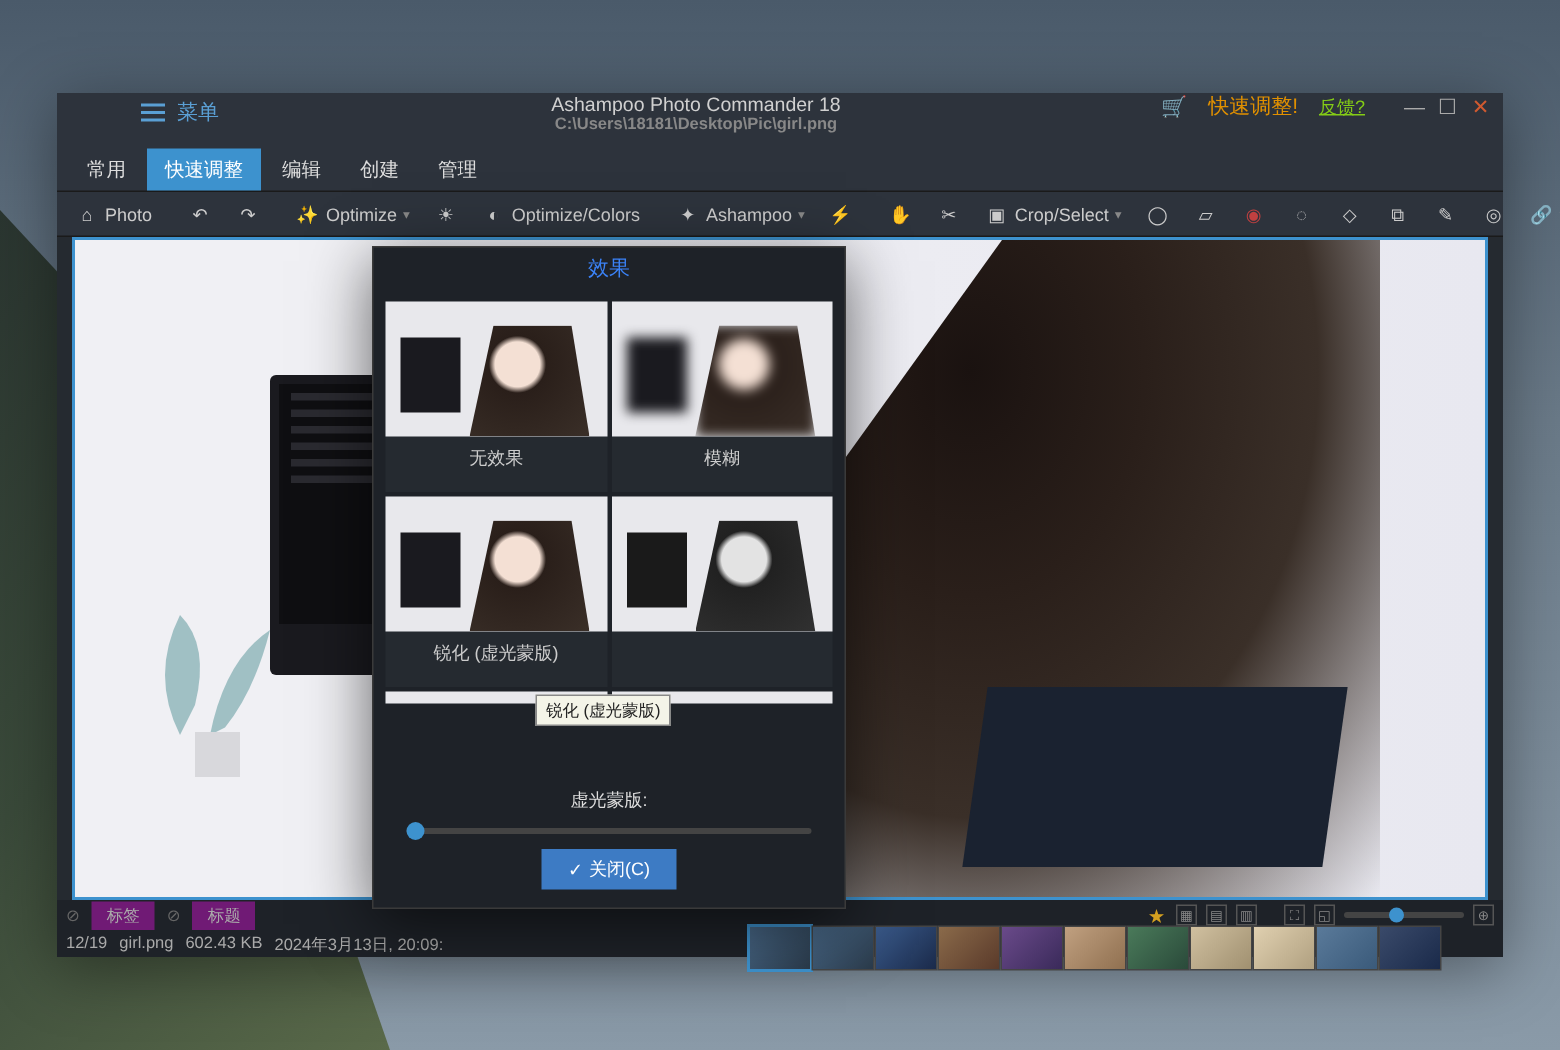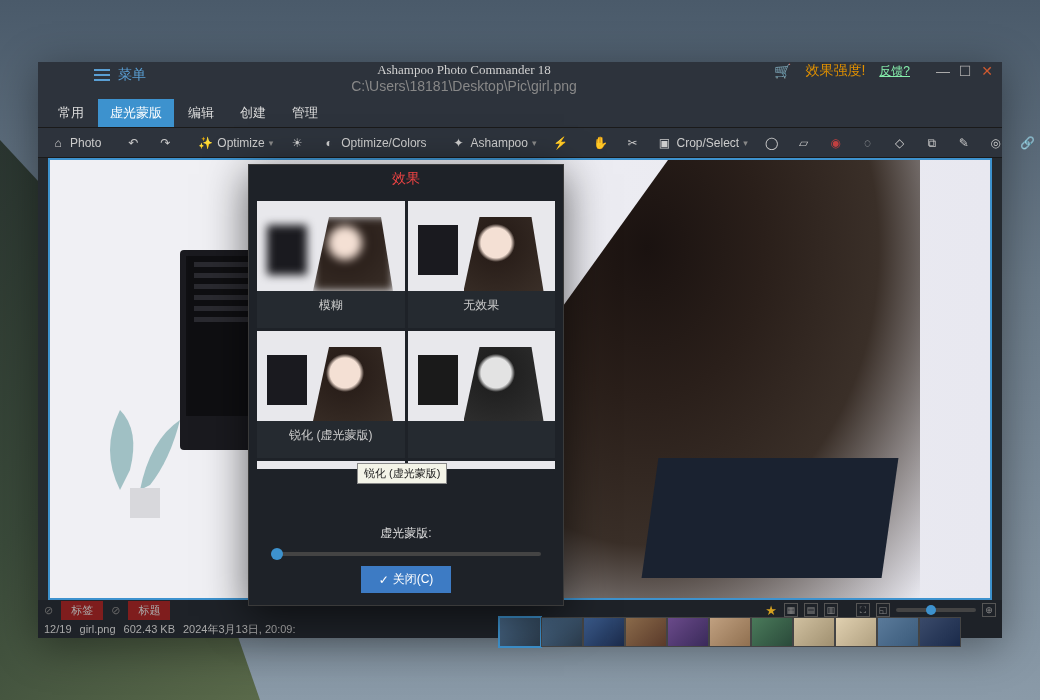--- a/index.html
+++ b/index.html
@@ -4,26 +4,26 @@
 <style>
 * { margin: 0; padding: 0; box-sizing: border-box; font-family: "Segoe UI", Tahoma, sans-serif; }
 body { width: 1040px; height: 700px; overflow: hidden; background: linear-gradient(180deg, #4a5a6a 0%, #6a7a88 40%, #8a9aa8 100%); position: relative; }
 .bg-mountain { position: absolute; left: 0; bottom: 0; width: 260px; height: 560px; background: linear-gradient(135deg, #2a3530 0%, #3a4a3a 50%, #5a6a4a 100%); clip-path: polygon(0 100%, 0 0, 40% 20%, 100% 100%); }
 .app-window { position: absolute; left: 38px; top: 62px; width: 964px; height: 576px; background: #2d333c; box-shadow: 0 8px 40px rgba(0,0,0,0.4); display: flex; flex-direction: column; }
 .title-bar { height: 36px; background: #2d333c; display: flex; align-items: flex-start; padding: 0 8px; margin-left: 40px; }
 .menu-btn { display: flex; align-items: center; gap: 8px; color: #5a9fd4; font-size: 14px; padding: 4px 8px; cursor: pointer; }
 .hamburger { display: flex; flex-direction: column; gap: 3px; }
 .hamburger span { width: 16px; height: 2px; background: #5a9fd4; }
 .title-center { flex: 1; text-align: center; }
-.app-title { color: #d0d0d0; font-size: 13px; font-family: Liberation Serif, serif; }
-.app-path { color: #888; font-size: 14px; }
+.app-title { color: #d0d0d0; font-size: 13px; }
+.app-path { color: #888; font-size: 11px; font-weight: bold; }
 .title-right { display: flex; align-items: center; gap: 14px; }
 .cart-icon { color: #888; font-size: 14px; }
 .buy-link { color: #e09000; font-size: 14px; cursor: pointer; }
-.feedback-link { color: #86efac; font-size: 12px; text-decoration: underline; cursor: pointer; }
+.feedback-link { color: #84cc16; font-size: 12px; text-decoration: underline; cursor: pointer; }
 .win-controls { display: flex; gap: 8px; margin-left: 12px; }
 .win-btn { width: 14px; height: 14px; color: #aaa; font-size: 14px; cursor: pointer; display: flex; align-items: center; justify-content: center; }
 .win-btn.close { color: #d05a30; }
 .main-tabs { height: 30px; background: #2d333c; display: flex; align-items: center; padding: 0 8px; gap: 2px; border-bottom: 1px solid #1a1a1a; }
 .tab { padding: 5px 12px; color: #ddd; font-size: 13px; cursor: pointer; }
 .tab.active { background: #3d92ce; color: #fff; }
 .toolbar { height: 30px; background: #2d333c; display: flex; align-items: center; padding: 0 6px; gap: 4px; border-bottom: 1px solid #1a1a1a; }
 .tb-btn { display: flex; align-items: center; gap: 4px; padding: 3px 6px; color: #ccc; font-size: 12px; cursor: pointer; }
 .tb-sep { width: 1px; height: 18px; background: #444; margin: 0 2px; }
 .tb-icon { width: 16px; height: 16px; display: flex; align-items: center; justify-content: center; }
@@ -34,33 +34,33 @@
 .photo-bg { position: absolute; inset: 0; background: linear-gradient(90deg, #f0f0f4 0%, #f0f0f4 20%, #e8e8f0 100%); }
 .monitor { position: absolute; left: 130px; top: 90px; width: 120px; height: 200px; background: #1a1a1f; border-radius: 4px; }
 .monitor-screen { position: absolute; left: 6px; top: 6px; right: 6px; height: 160px; background: #0f0f12; }
 .monitor-line { height: 5px; margin: 6px 8px; background: #2a2a30; }
 .plant { position: absolute; left: 40px; top: 230px; width: 120px; height: 140px; }
 .leaf { fill: #a0c0c4; }
 .figure-hair { position: absolute; right: 70px; top: 0; width: 420px; height: 100%; background: radial-gradient(ellipse at 35% 20%, #1a1210 0%, #2a1f1a 30%, #3a2f28 60%, transparent 100%); clip-path: polygon(40% 0, 100% 0, 100% 100%, 0 100%, 10% 40%); }
 .laptop { position: absolute; right: 100px; bottom: 20px; width: 240px; height: 120px; background: #1a2230; transform: skewX(-8deg); }
 .sidebar-right { width: 10px; background: #252a30; }
 .bottom-bar { height: 20px; background: #1e2228; display: flex; align-items: center; padding: 0 6px; gap: 8px; font-size: 11px; color: #aaa; }
-.bottom-tab { padding: 2px 10px; background: #7f1d1d; cursor: pointer; }
+.bottom-tab { padding: 2px 10px; background: #701a75; cursor: pointer; }
 .status-bar { height: 18px; background: #1e2228; display: flex; align-items: center; padding: 0 6px; font-size: 11px; color: #aaa; gap: 8px; }
 .status-right { margin-left: auto; display: flex; align-items: center; gap: 6px; }
 .status-ico { width: 14px; height: 14px; border: 1px solid #555; cursor: pointer; display:flex;align-items:center;justify-content:center;font-size:9px;color:#888;}
 .status-ico.star { color: #d4a020; border: none; font-size: 13px; }
 .zoom-slider { width: 80px; height: 4px; background: #444; border-radius: 2px; position: relative; }
 .zoom-thumb { position: absolute; left: 38%; top: -3px; width: 10px; height: 10px; background: #3d92ce; border-radius: 50%; }
 .thumb-strip { position: absolute; left: 500px; top: 618px; width: 500px; height: 30px; display: flex; gap: 2px; }
 .thumb { width: 40px; height: 28px; background: #1a1a1f; outline: 1px solid #444; cursor: pointer; }
 .thumb.active { outline: 2px solid #3d92ce; }
 .thumb-img { width: 100%; height: 100%; background: linear-gradient(135deg, #4a6a8a, #2a3a4a); }
 .effects-dialog { position: absolute; left: 248px; top: 164px; width: 316px; height: 442px; background: #1e2228; border: 1px solid #3a3a3a; display: flex; flex-direction: column; z-index: 100; box-shadow: 0 10px 40px rgba(0,0,0,0.6); }
-.dlg-title { height: 28px; display: flex; align-items: center; justify-content: center; color: #ef4444; font-size: 14px; }
+.dlg-title { height: 28px; display: flex; align-items: center; justify-content: center; color: #3b82f6; font-size: 14px; }
 .dlg-body { flex: 1; padding: 8px; overflow: hidden; position: relative; }
 .effect-grid { display: grid; grid-template-columns: 1fr 1fr; gap: 3px; }
 .effect-cell { display: flex; flex-direction: column; background: #252a30; }
 .effect-preview { height: 90px; background: #e8e8ec; position: relative; overflow: hidden; }
 .ep-monitor { position: absolute; left: 10px; top: 24px; width: 40px; height: 50px; background: #1a1a1f; }
 .ep-head { position: absolute; left: 56px; top: 16px; width: 80px; height: 74px; background: radial-gradient(circle at 40% 35%, #f4e0d4 0%, #f4e0d4 22%, #2a1f1a 28%, #3a2f28 100%); clip-path: polygon(20% 0, 85% 0, 100% 100%, 0 100%); }
 .ep-blur { filter: blur(4px); }
 .ep-gray { filter: grayscale(100%); }
 .effect-label { text-align: center; color: #ccc; font-size: 12px; padding: 6px 0 14px; }
 .tooltip { position: absolute; left: 108px; top: 270px; background: #f4f4e8; color: #222; font-size: 11px; padding: 2px 6px; border: 1px solid #888; z-index: 10; }
@@ -85,33 +85,33 @@
           <span></span>
         </div>
       <span>菜单</span>
     </div>
     <div class="title-center">
       <div class="app-title">Ashampoo Photo Commander 18</div>
       <div class="app-path">C:\Users\18181\Desktop\Pic\girl.png</div>
     </div>
     <div class="title-right">
       <span class="cart-icon">🛒</span>
-      <span class="buy-link">效果强度!</span>
+      <span class="buy-link">快速调整!</span>
       <span class="feedback-link">反馈?</span>
       <div class="win-controls">
         <span class="win-btn">—</span>
         <span class="win-btn">☐</span>
         <span class="win-btn close">✕</span>
       </div>
     </div>
   </div>
 
   <div class="main-tabs">
     <div class="tab">常用</div>
-    <div class="tab active">虚光蒙版</div>
+    <div class="tab active">快速调整</div>
     <div class="tab">编辑</div>
     <div class="tab">创建</div>
     <div class="tab">管理</div>
   </div>
 
   <div class="toolbar">
     <div class="tb-btn">
         <span class="tb-icon">⌂</span>
         <span>Photo</span>
       </div>
@@ -278,31 +278,31 @@
       <div class="thumb-img" style="background:linear-gradient(135deg,#3a4a6a,#1a2a4a)"></div>
     </div>
 </div>
 
 <div class="effects-dialog">
   <div class="dlg-title">效果</div>
   <div class="dlg-body">
     <div class="effect-grid">
       <div class="effect-cell">
         <div class="effect-preview">
+            <div class="ep-monitor"></div>
+            <div class="ep-head"></div>
+          </div>
+        <div class="effect-label">无效果</div>
+      </div>
+      <div class="effect-cell">
+        <div class="effect-preview">
             <div class="ep-monitor ep-blur"></div>
             <div class="ep-head ep-blur"></div>
           </div>
         <div class="effect-label">模糊</div>
-      </div>
-      <div class="effect-cell">
-        <div class="effect-preview">
-            <div class="ep-monitor"></div>
-            <div class="ep-head"></div>
-          </div>
-        <div class="effect-label">无效果</div>
       </div>
       <div class="effect-cell">
         <div class="effect-preview">
             <div class="ep-monitor"></div>
             <div class="ep-head"></div>
           </div>
         <div class="effect-label">锐化 (虚光蒙版)</div>
       </div>
       <div class="effect-cell">
         <div class="effect-preview">

